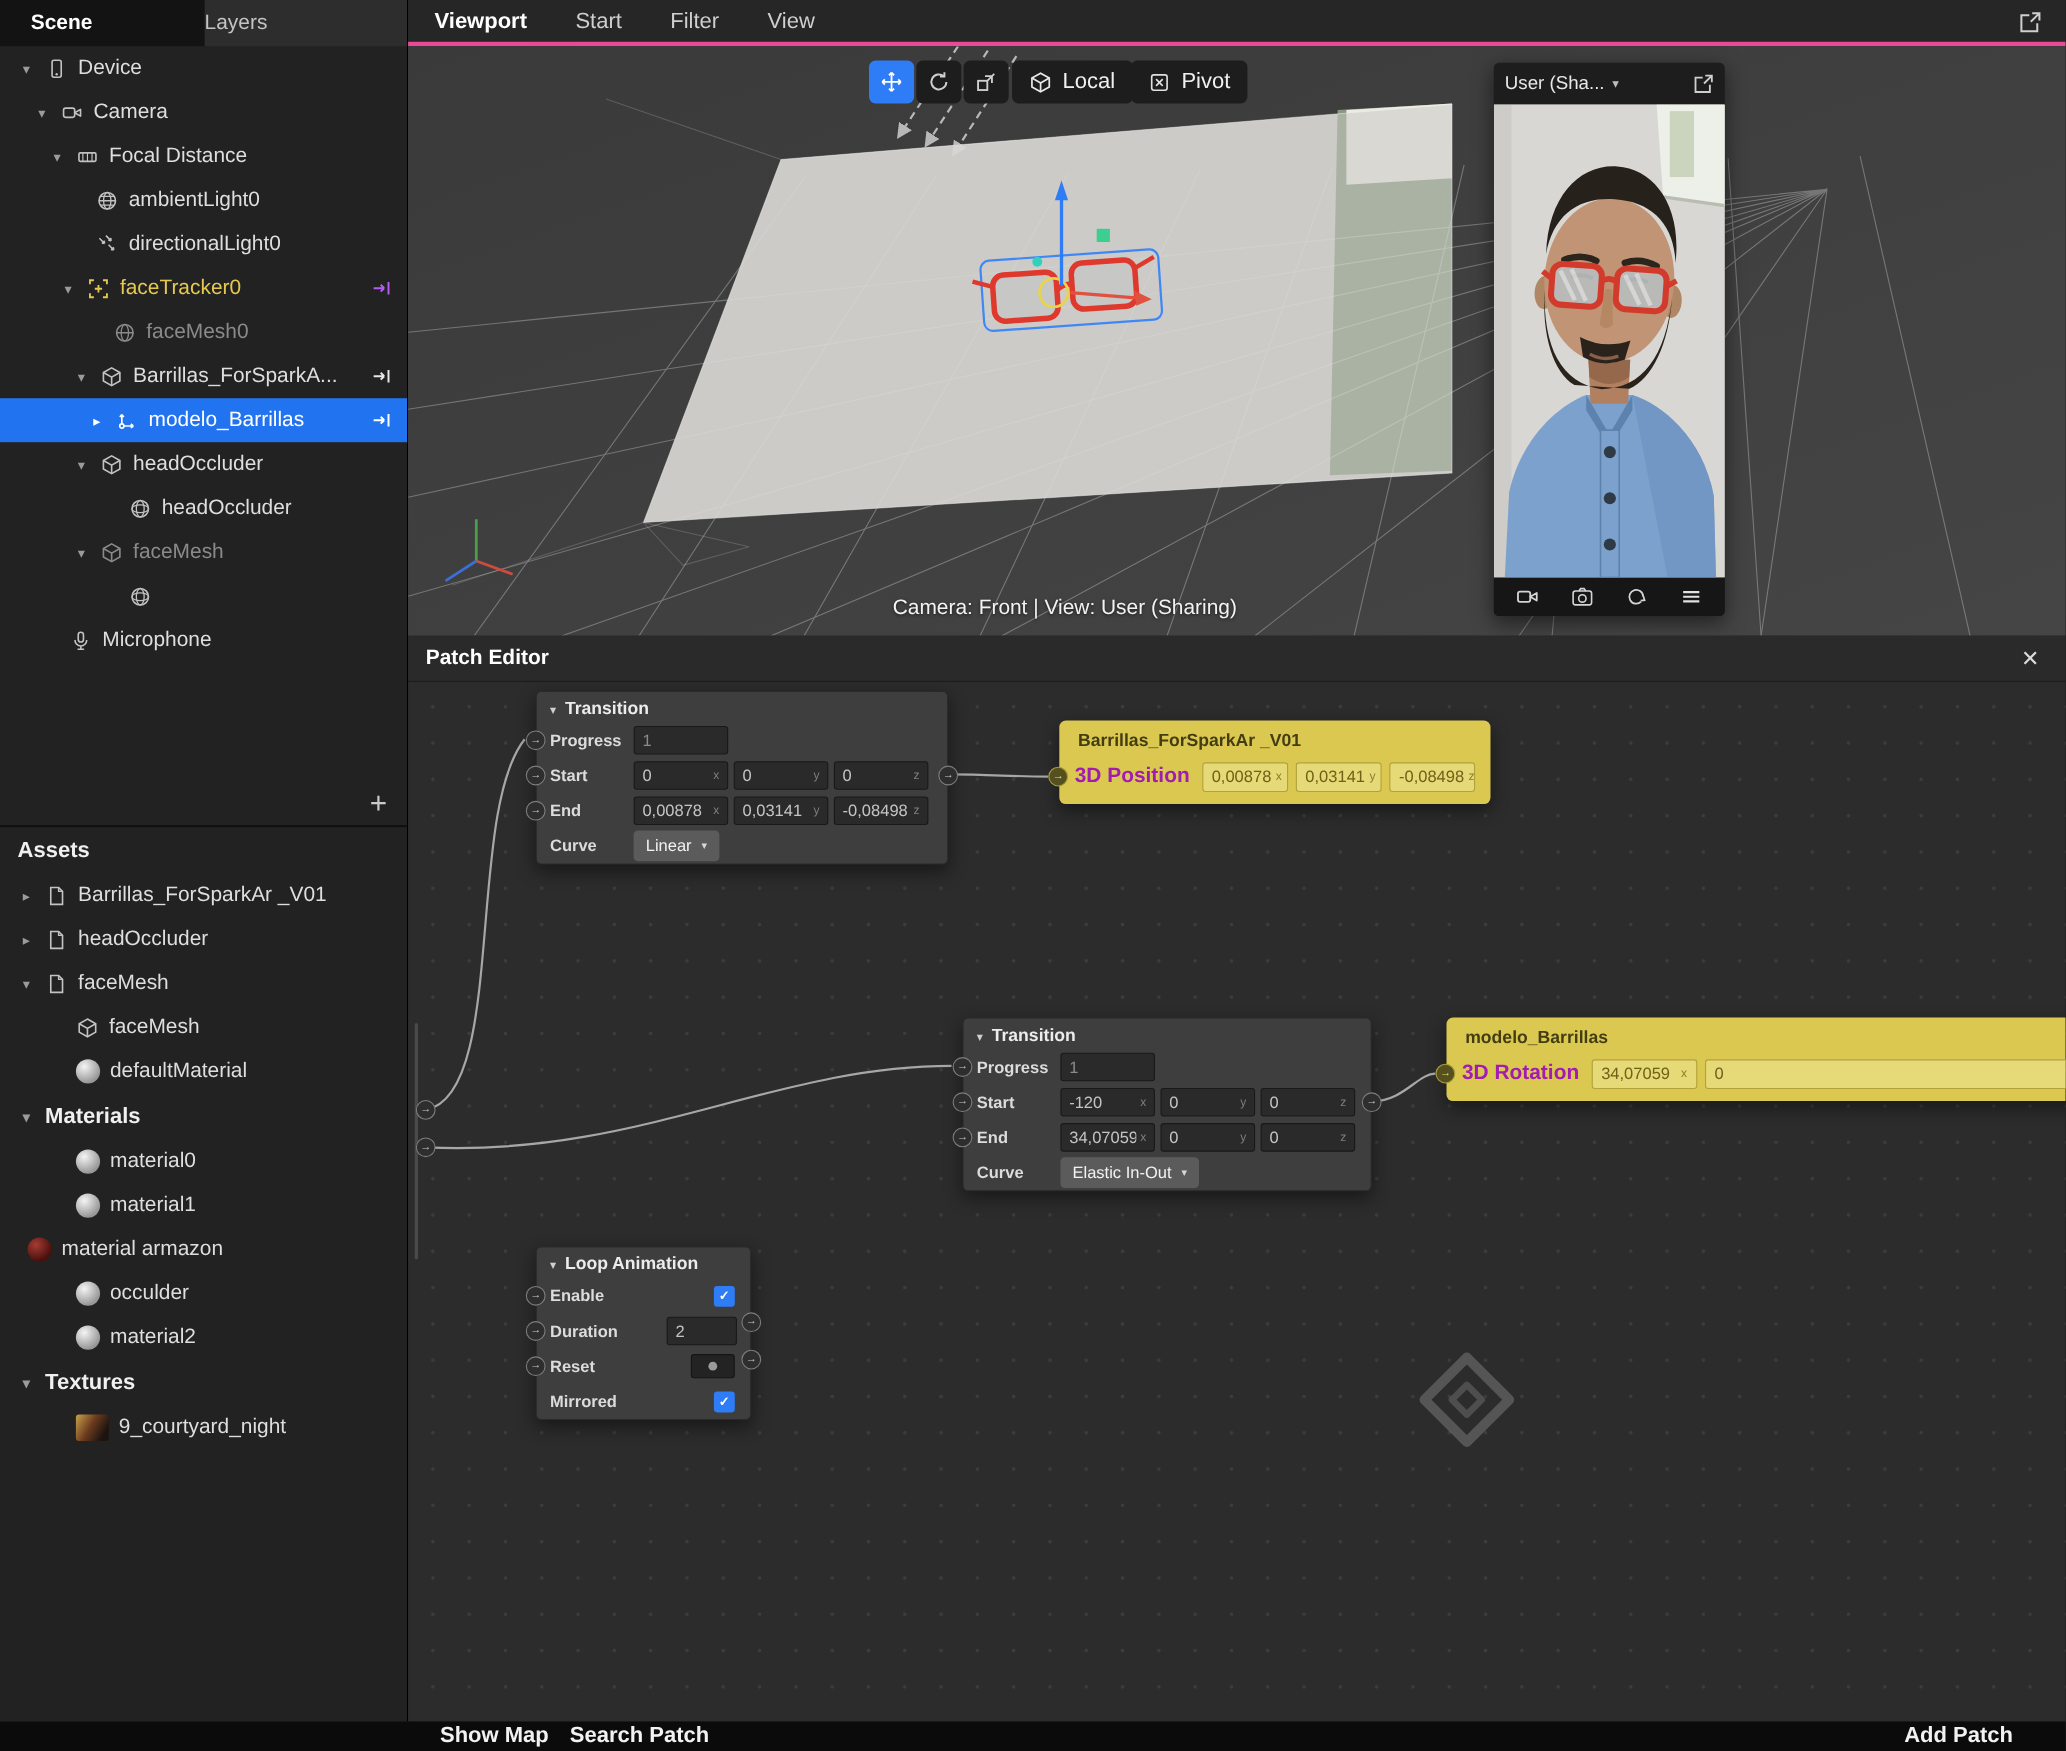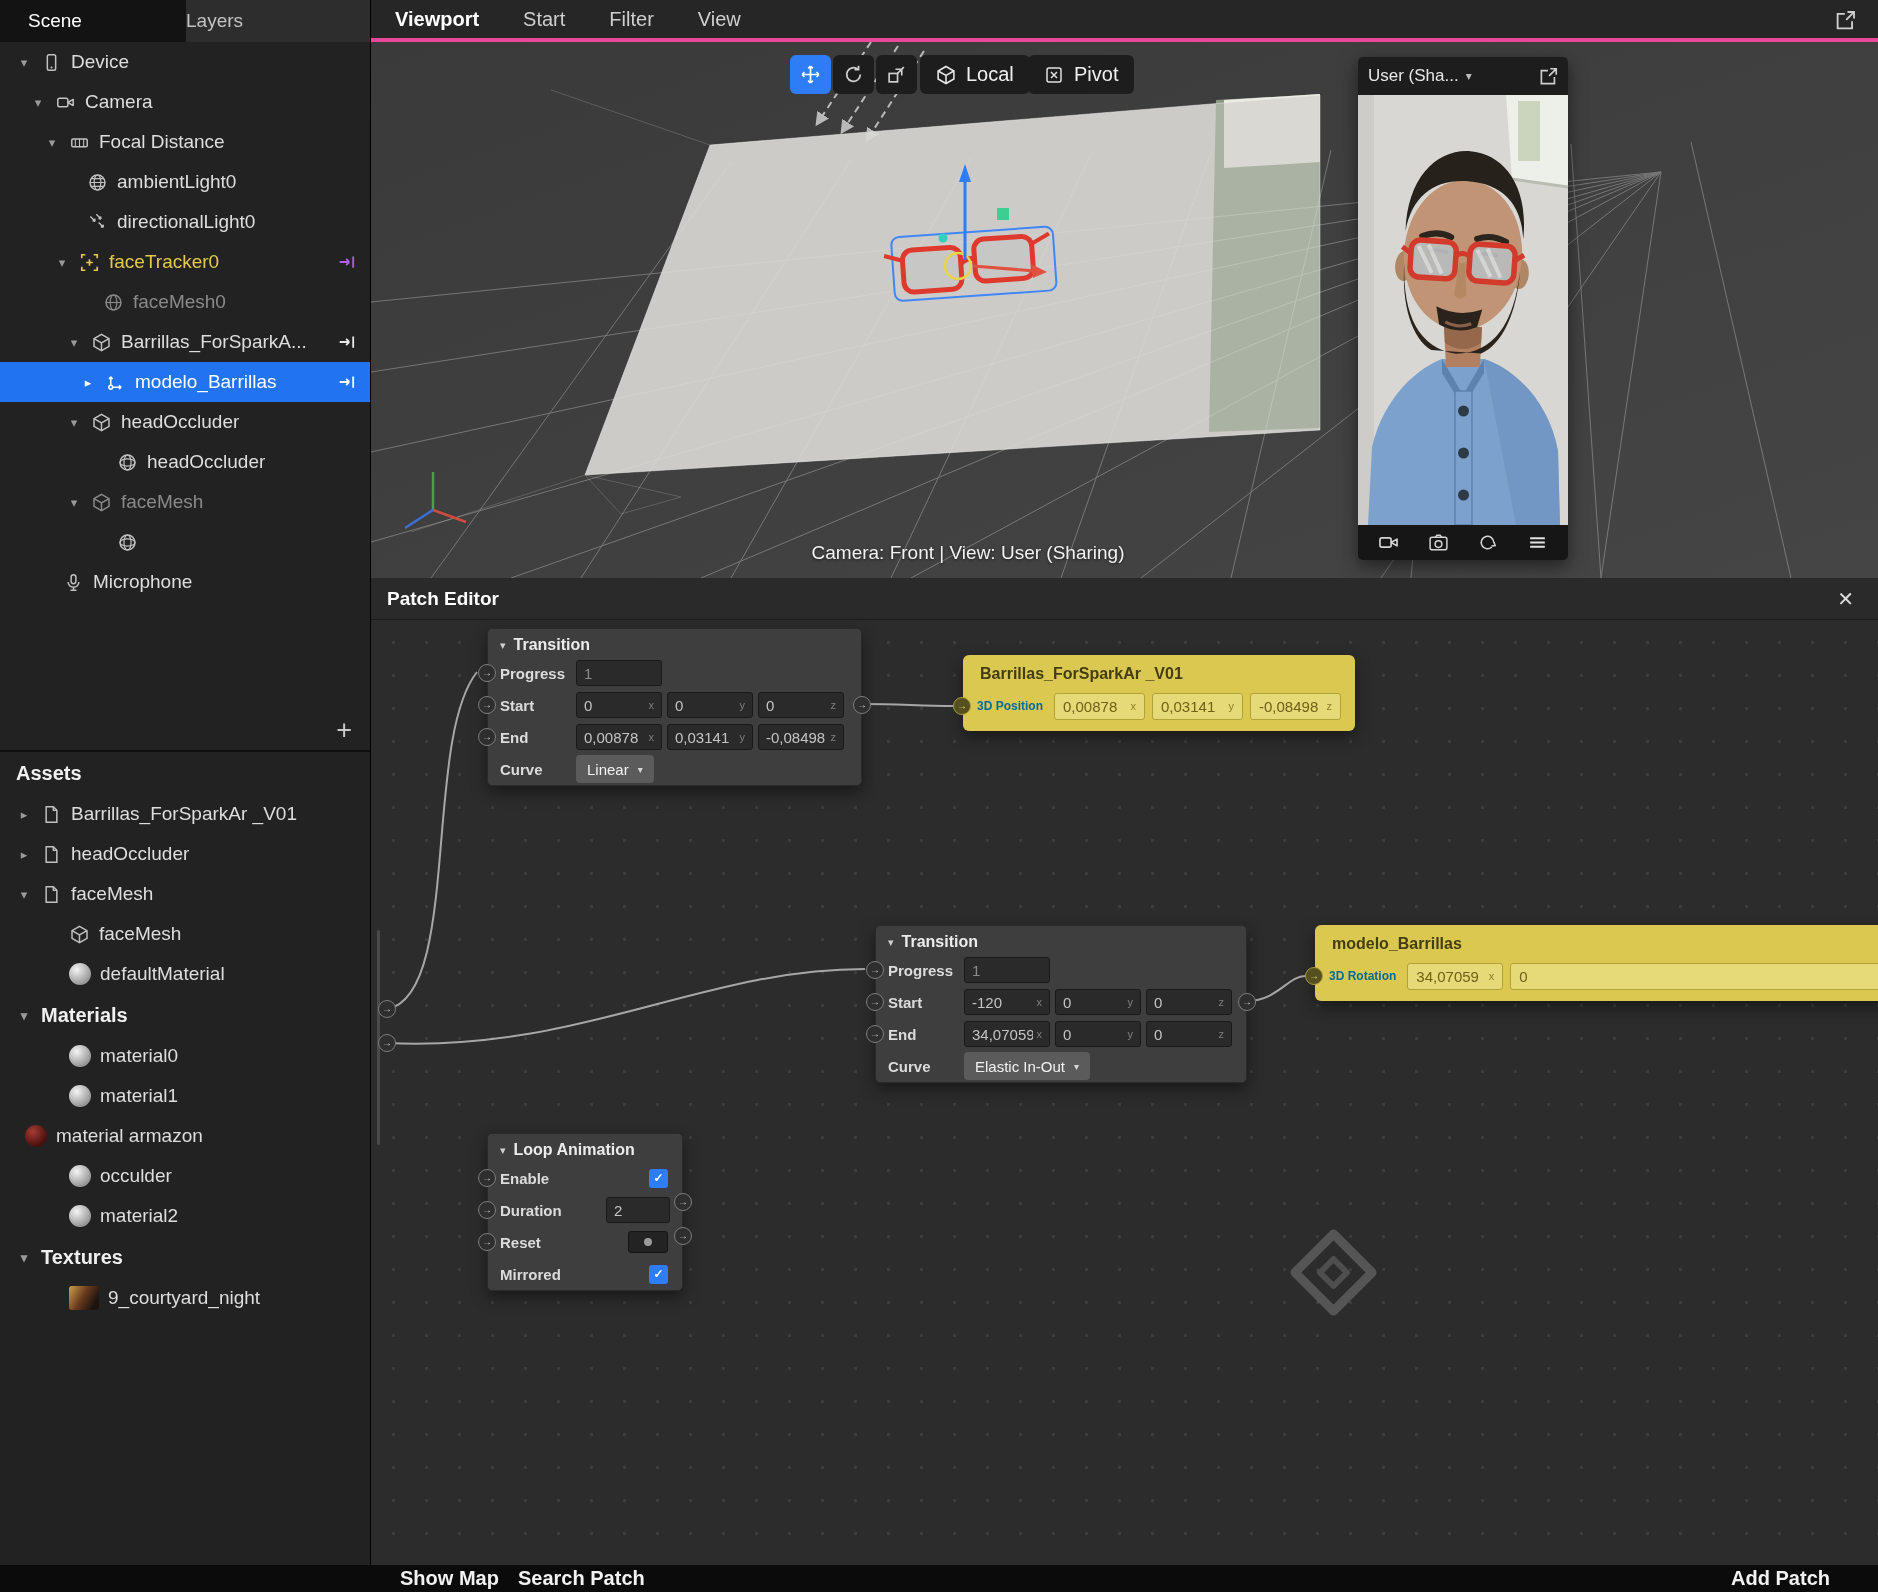--- a/index.html
+++ b/index.html
@@ -4,21 +4,21 @@
 <style>
   *{box-sizing:border-box;margin:0;padding:0}
   html,body{width:1878px;height:1592px;overflow:hidden;background:#111;
     font-family:"Liberation Sans", sans-serif;-webkit-font-smoothing:antialiased}
   .app{position:relative;width:1878px;height:1592px;background:#262626;overflow:hidden}
 
   
   .sidebar{position:absolute;left:0;top:0;width:371px;height:1565px;background:#222;border-right:1px solid #000;overflow:hidden}
   .tabbar{display:flex;height:42px;background:#2d2d2d}
   .tab{display:flex;align-items:center;font-size:19px;color:#c3c3c3;cursor:default}
-  .tab.active{width:186px;background:#131313;color:#fff;font-weight:400;padding-left:28px}
+  .tab.active{width:186px;background:#131313;color:#fff;font-weight:700;padding-left:28px}
   .tab.inactive{flex:1;}
   .trow{height:40px;display:flex;align-items:center;gap:9px;color:#dedede;font-size:19px;position:relative}
   .chev{width:16px;flex:none;color:#9b9b9b;font-size:13px;text-align:center}
   .icn{width:21px;height:21px;flex:none;display:flex;align-items:center;justify-content:center;color:#c2c2c2}
   .lbl{white-space:nowrap;overflow:hidden;text-overflow:ellipsis}
   .trow.sel{background:#2273f0}
   .trow.sel .lbl,.trow.sel .icn,.trow.sel .chev,.trow.sel .badge{color:#fff}
   .trow.dim .lbl,.trow.dim .icn{color:#8a8a8a}
   .trow.yel .lbl,.trow.yel .icn{color:#e5c94f}
   .badge{margin-left:auto;margin-right:14px;color:#e8e8e8;display:flex;align-items:center}
@@ -89,21 +89,21 @@
   .port.out{right:-10px}
   .port.yp{background:#55501f;border-color:#a99b3a;color:#ecdf6d}
   .cb{width:19px;height:19px;border-radius:3px;background:#2e7cf6;color:#fff;font-size:12px;font-weight:700;
     display:flex;align-items:center;justify-content:center;margin-left:auto;margin-right:2px}
   .resetbtn{margin-left:auto;margin-right:2px;width:40px;height:22px;background:#232323;border:1px solid #151515;border-radius:3px;
     display:flex;align-items:center;justify-content:center}
   .resetbtn .dot{width:8px;height:8px;border-radius:50%;background:#9a9a9a}
   .ynode{position:absolute;background:#dbc851;border-radius:6px;box-shadow:0 6px 16px rgba(0,0,0,.45);padding:6px 0;z-index:2}
   .yn-title{height:26px;display:flex;align-items:center;padding:0 17px;font-size:16px;font-weight:700;color:#433d12}
   .yn-row{height:38px;display:flex;align-items:center;gap:7px;padding:0 14px}
-  .yn-label{font-size:12px;font-weight:700;color:#0369a1;flex:none;margin-right:4px}
+  .yn-label{font-size:19px;font-weight:700;color:#a21caf;flex:none;margin-right:4px}
   .ybox{height:27px;background:#e6d977;border:1px solid #b1a23a;border-radius:3px;
     display:flex;align-items:center;padding:0 8px;font-size:15px;color:#6e6118;flex:1 1 0;min-width:0}
   .yax{margin-left:auto;font-size:11px;color:#8d7f2a;padding-left:4px}
   .edge-bar{position:absolute;left:6px;top:310px;width:3px;height:215px;background:#4a4a4a;border-radius:2px;z-index:1}
   .watermark{position:absolute;left:915px;top:605px;z-index:0;opacity:.9}
 
   
   .bottombar{position:absolute;left:0;bottom:0;width:1878px;height:27px;background:#0b0b0b;overflow:hidden;z-index:5}
   .bb-item{position:absolute;top:2px;font-size:20px;font-weight:700;color:#f2f2f2;white-space:nowrap}
 </style>

